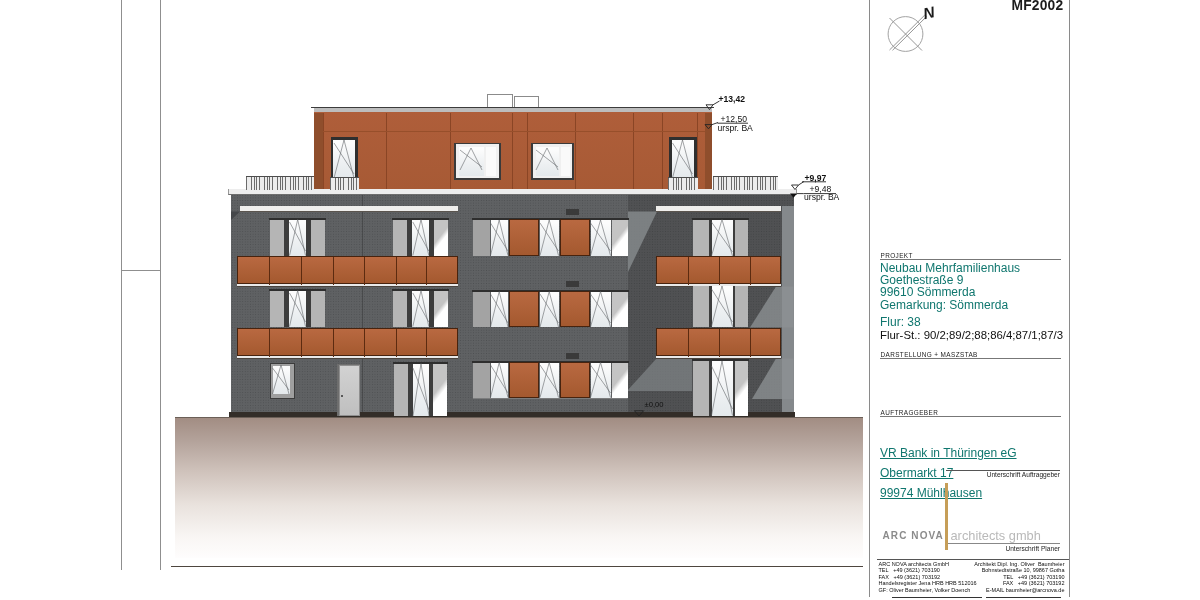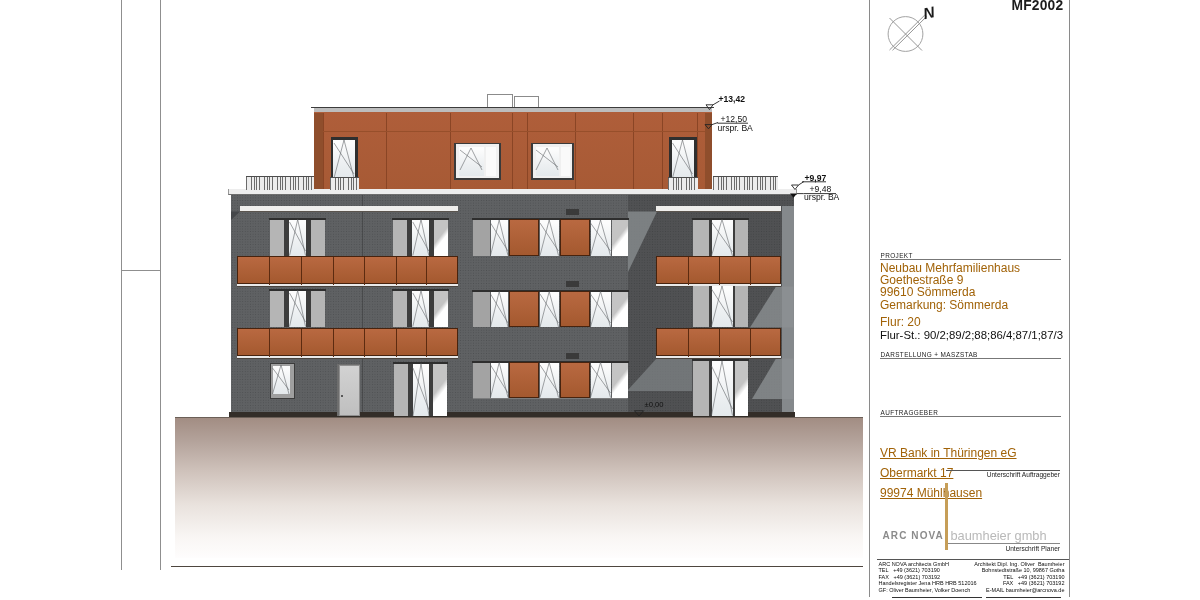--- a/index.html
+++ b/index.html
@@ -10,21 +10,21 @@
 .rail{background:#ececec;background-image:repeating-linear-gradient(90deg,#6b6b6b 0,#6b6b6b 0.8px,rgba(0,0,0,0) 0.8px,rgba(0,0,0,0) 2.6px);border-top:1.6px solid #4d4d4d;}
 .orj{box-sizing:border-box;background:linear-gradient(#b96941,#a4592f);border:1.1px solid #47230e;background-clip:padding-box;}
 .wpanel{background:#b5b5b5;}
 .wpanelw{background:linear-gradient(128deg,#c4c4c4 45%,#ffffff 58%);}
 .glaz{background:linear-gradient(#fcfcfc 8%,#edf0f2 60%,#e4e9ec);}
 .jamb{background:#3d3d3d;}
 .lint{position:absolute;left:-1px;right:-1px;top:-1.6px;height:1.6px;background:#2e2e2e;}
 svg text{font-family:"Liberation Sans",sans-serif;}
 .tb{position:absolute;color:#1c1c1c;}
 .lab{font-size:6.4px;letter-spacing:0.4px;color:#222;}
-.big{font-size:12px;color:#a16207;}
+.big{font-size:12px;color:#0f766e;}
 </style></head>
 <body>
 <div id="page">
 
 <div class="a" style="left:120.5px;top:0;width:1px;height:570px;background:#8f8f8f;"></div>
 
 <div class="a" style="left:160px;top:0;width:1px;height:570px;background:#8f8f8f;"></div>
 
 <div class="a" style="left:120.5px;top:269.5px;width:40px;height:1px;background:#8f8f8f;"></div>
 
@@ -343,40 +343,40 @@
 <div class="a" style="left:869px;top:0;width:1px;height:597px;background:#8a8a8a;"></div>
 
 <div class="a" style="left:1068.5px;top:0;width:1px;height:597px;background:#8a8a8a;"></div>
 
 <div class="tb" style="left:1011.5px;top:-2px;font-size:13.8px;font-weight:bold;letter-spacing:0.2px;">MF2002</div>
 
 <div class="tb lab" style="left:880.5px;top:251.5px;">PROJEKT</div>
 <div class="a" style="left:880px;top:258.6px;width:181px;height:0.8px;background:#777;"></div>
 
 <div class="tb big" style="left:880px;top:261.5px;line-height:12.45px;">Neubau Mehrfamilienhaus<br>Goethestraße 9<br>99610 Sömmerda<br>Gemarkung: Sömmerda</div>
-<div class="tb big" style="left:880px;top:314.5px;">Flur: 20</div>
+<div class="tb big" style="left:880px;top:314.5px;">Flur: 38</div>
 <div class="tb" style="left:880px;top:329px;font-size:11.4px;color:#111;">Flur-St.: 90/2;89/2;88;86/4;87/1;87/3</div>
 
 <div class="tb lab" style="left:880.5px;top:351px;">DARSTELLUNG + MASZSTAB</div>
 <div class="a" style="left:880px;top:358.4px;width:181px;height:0.8px;background:#777;"></div>
 
 
 <div class="tb lab" style="left:880.5px;top:409px;">AUFTRAGGEBER</div>
 <div class="a" style="left:880px;top:416.2px;width:181px;height:0.8px;background:#777;"></div>
 
 <div class="tb big" style="left:880px;top:443px;line-height:20px;text-decoration:underline;">VR Bank in Thüringen eG<br>Obermarkt 17<br>99974 Mühlhausen</div>
 
 <div class="a" style="left:946px;top:469.8px;width:114px;height:0.9px;background:#555;"></div>
 <div class="tb" style="left:960px;top:471px;width:100px;text-align:right;font-size:6.6px;">Unterschrift Auftraggeber</div>
 
 <div class="a" style="left:945.4px;top:483px;width:2.3px;height:67px;background:#c69e58;"></div>
 
 <div class="tb" style="left:882.5px;top:529.5px;font-size:10px;font-weight:bold;letter-spacing:1.1px;color:#8b8b8b;">ARC NOVA</div>
 
-<div class="tb" style="left:950.5px;top:527.5px;font-size:12.8px;color:#b9b9b9;">baumheier gmbh</div>
+<div class="tb" style="left:950.5px;top:527.5px;font-size:12.8px;color:#b9b9b9;">architects gmbh</div>
 
 <div class="a" style="left:947.5px;top:543.4px;width:112.5px;height:0.8px;background:#888;"></div>
 <div class="tb" style="left:960px;top:545.3px;width:100px;text-align:right;font-size:6.6px;">Unterschrift Planer</div>
 
 <div class="a" style="left:877px;top:559.2px;width:191.5px;height:0.8px;background:#555;"></div>
 
 <div class="tb" style="left:878.5px;top:560.5px;font-size:5.5px;line-height:6.5px;color:#0e0e0e;">ARC NOVA architects GmbH<br>TEL&nbsp;&nbsp;&nbsp;+49 (3621) 703190<br>FAX&nbsp;&nbsp;&nbsp;+49 (3621) 703192<br>Handelsregister Jena HRB HRB 512016<br>GF: Oliver Baumheier, Volker Doench</div>
 
 <div class="tb" style="left:964.5px;top:560.5px;width:100px;text-align:right;font-size:5.5px;line-height:6.5px;color:#0e0e0e;">Architekt Dipl. Ing. Oliver&nbsp; Baumheier<br>Bohnstedtstraße 10, 99867 Gotha<br>TEL&nbsp;&nbsp;&nbsp;+49 (3621) 703190<br>FAX&nbsp;&nbsp;&nbsp;+49 (3621) 703192<br>E-MAIL baumheier@arcnova.de</div>
 

